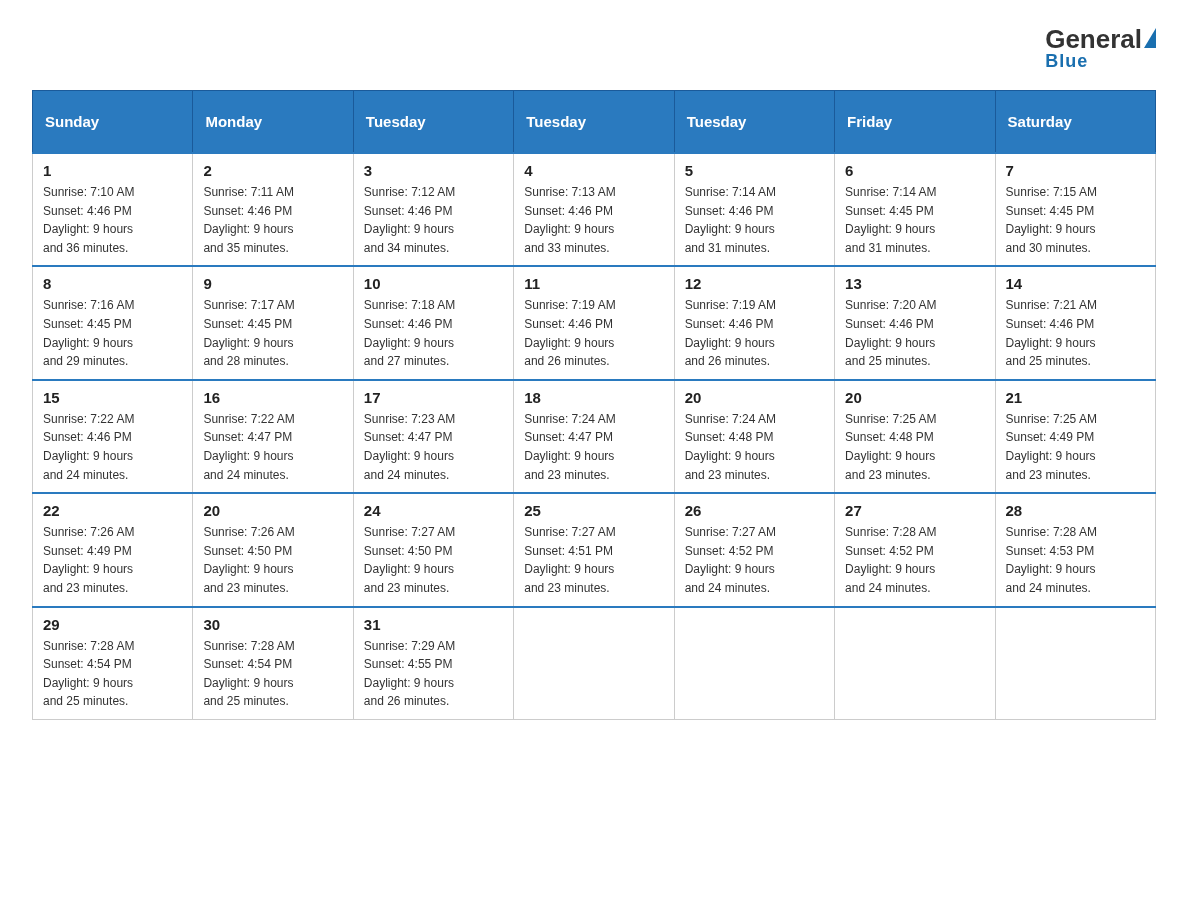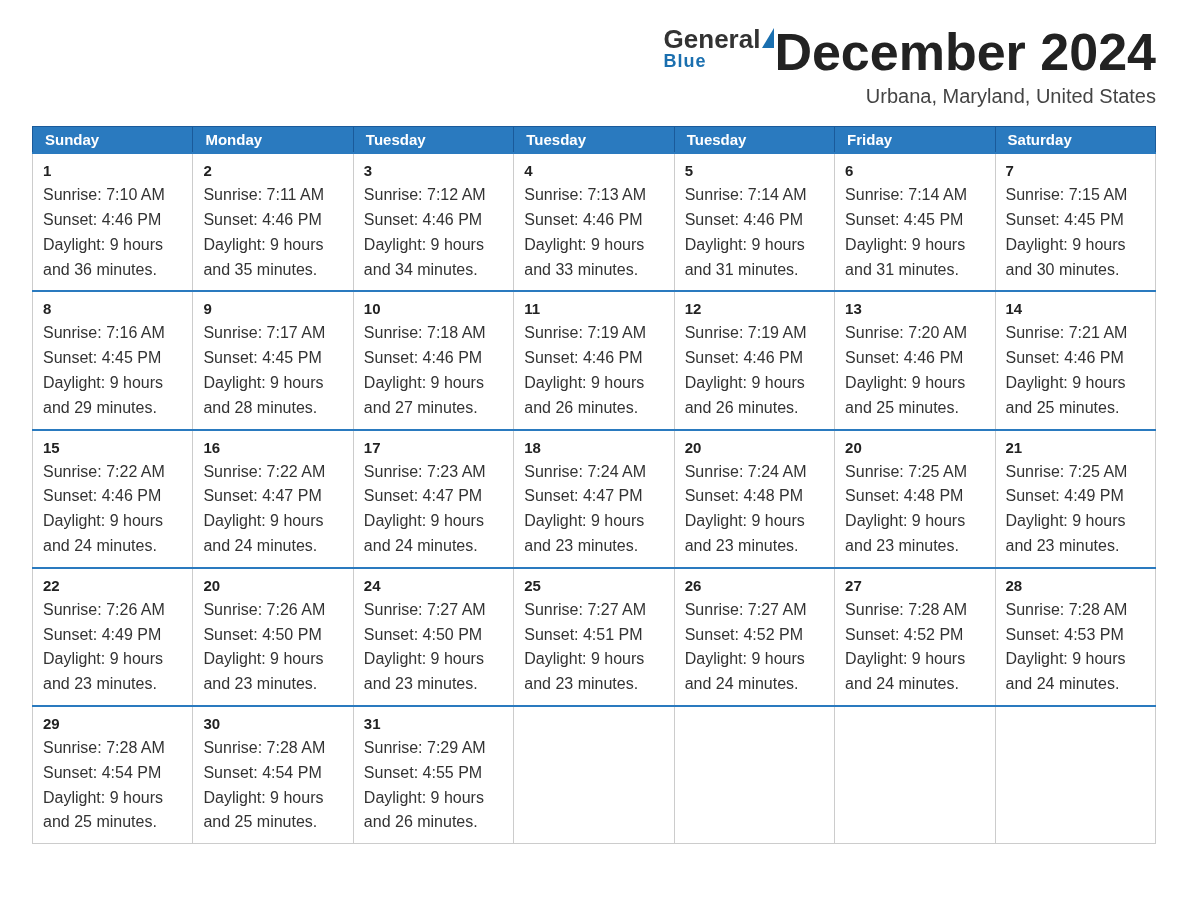--- a/index.html
+++ b/index.html
@@ -63,21 +63,21 @@
     .calendar-table {
       width: 100%;
       border-collapse: collapse;
       border: 1px solid #aaa;
     }
     .calendar-table th {
       background-color: #2a7abf;
       color: #ffffff;
       font-size: 15px;
       font-weight: bold;
-      padding: 4px 12px;
+      padding: 22px 12px;
       text-align: left;
       border: 1px solid #1a5a9a;
     }
     .calendar-table td {
       vertical-align: top;
       padding: 8px 10px;
       border: 1px solid #ccc;
       width: calc(100% / 7);
       min-height: 110px;
       height: 110px;
@@ -86,21 +86,21 @@
       background: #fff;
     }
     .day-number {
       font-size: 15px;
       font-weight: bold;
       color: #222;
       display: block;
       margin-bottom: 4px;
     }
     .day-info {
-      font-size: 16px;
+      font-size: 12px;
       line-height: 1.55;
       color: #333;
     }
     .empty-cell {
       background: #fff;
     }
     
     .week-row td {
       border-top: 2px solid #2a7abf;
     }
@@ -108,24 +108,20 @@
 </head>
 <body>
 
 <div class="header-area">
   <div class="logo">
     <div class="logo-text">
       <span class="logo-general">General</span>
       <div class="logo-triangle"></div>
     </div>
     <span class="logo-underline">Blue</span>
-  </div>
-  <div class="title-area">
-    <div class="month-title">December 2024</div>
-    <div class="location">Urbana, Maryland, United States</div>
   </div>
 </div>
 
 <table class="calendar-table">
   <thead>
     <tr>
       <th>Sunday</th>
       <th>Monday</th>
       <th>Tuesday</th>
       <th>Tuesday</th>

